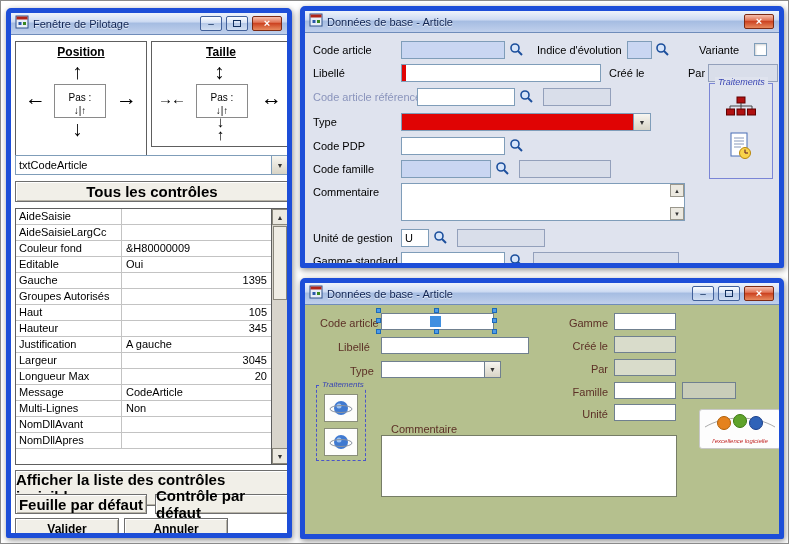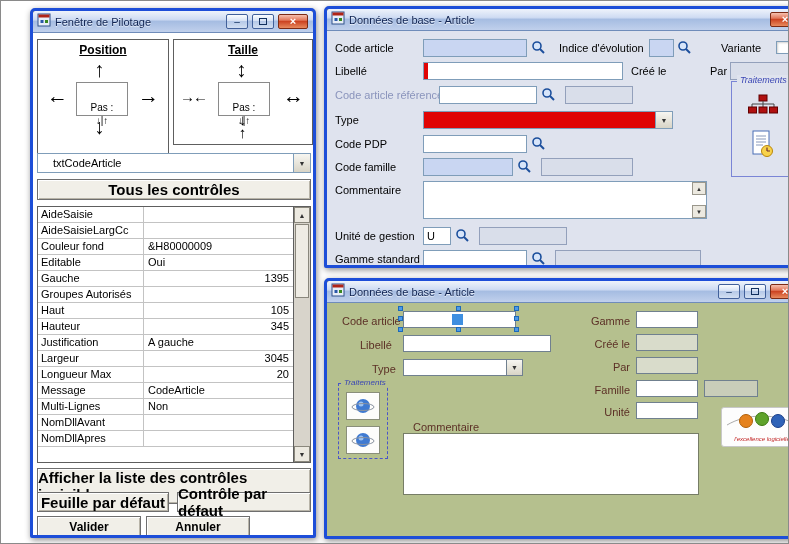--- a/index.html
+++ b/index.html
@@ -1,34 +1,34 @@
 <!DOCTYPE html>
 <html><head>
 <meta charset="utf-8">
 <style>
   * { margin:0; padding:0; box-sizing:border-box; }
   html,body { background:#cfcfcf; }
   body { font-family:"Liberation Sans",sans-serif; }
   .screen { position:relative; width:789px; height:544px; background:#ffffff; border:1px solid #8a8a8a; overflow:hidden; }
 
-  .window { position:absolute; border:3px solid #1d4ed8; border-radius:5px 5px 2px 2px; box-shadow:1px 2px 6px rgba(0,0,0,.45); background:#000000; overflow:hidden;margin-left:24px; }
+  .window { position:absolute; border:5px solid #1d4ed8; border-radius:5px 5px 2px 2px; box-shadow:1px 2px 6px rgba(0,0,0,.45); background:#000000; overflow:hidden; }
   .titlebar { height:22px; display:flex; align-items:center; gap:4px; padding:0 5px 0 4px; background:linear-gradient(180deg,#eef3fb 0%,#cfdcf3 40%,#a6bde2 50%,#c0d0ec 100%); border-bottom:1px solid #6f8cba; }
   .title-text { flex:1; font-size:11px; color:#0f2352; white-space:nowrap; overflow:hidden; text-shadow:0 1px 1px rgba(255,255,255,.85); }
   .tb-btn { height:15px; width:22px; border:1px solid #41609a; border-radius:2px; display:flex; align-items:center; justify-content:center; font-size:10px; line-height:1; color:#12305e; background:linear-gradient(180deg,#fbfdff 0%,#d7e2f4 45%,#b6c9e8 50%,#d2dff2 100%); cursor:default; }
   .tb-close { width:30px; color:#fff; font-weight:bold; font-size:11px; background:linear-gradient(180deg,#f6c0ae 0%,#e2775a 40%,#cc4422 50%,#e88a5e 100%); border-color:#7c2a14; }
   .glyph-max { width:8px; height:7px; border:1px solid #12305e; }
 
   .body-abs { position:relative; width:100%; }
 
   
   .group { position:absolute; border:1px solid #5e5e5e; background:#fff; }
   .group-title { position:absolute; top:3px; left:0; right:0; text-align:center; font-size:12px; font-weight:bold; text-decoration:underline; }
   .arrow { position:absolute; font-size:21px; font-weight:bold; color:#000; line-height:1; cursor:default; }
   .arrow.small { font-size:15px; letter-spacing:-2px; }
-  .pasbox { position:absolute; border:1px solid #8a8a8a; text-align:center; font-size:10px; padding-top:18px; line-height:13px; }
+  .pasbox { position:absolute; border:1px solid #8a8a8a; text-align:center; font-size:10px; padding-top:6px; line-height:13px; }
   .btn { position:absolute; background:#f1efe8; border:1px solid #6e6e6e; box-shadow:inset 1px 1px 0 #ffffff, inset -1px -1px 0 #b8b4a8; font-weight:bold; font-size:15px; color:#000; display:flex; align-items:center; justify-content:center; cursor:default; }
   .combo { position:absolute; height:20px; background:#fff; border:1px solid #7f9db9; display:flex; }
   .combo .val { flex:1; font-size:11px; display:flex; align-items:center; padding:0 3px; overflow:hidden; white-space:nowrap; }
   .combo .dd { width:17px; border-left:1px solid #7f9db9; background:linear-gradient(#f7f6f1,#d8d4c6); display:flex; align-items:center; justify-content:center; font-size:7px; color:#333; }
 
   .pgrid { position:absolute; border:1px solid #5e5e5e; background:#fff; overflow:hidden; }
   .pgrows { position:absolute; left:0; top:0; right:17px; bottom:0; overflow:hidden; }
   .pgrow { display:flex; height:16px; border-bottom:1px solid #c3c3c3; }
   .pgname { width:106px; border-right:1px solid #c3c3c3; font-size:11px; line-height:15px; padding:0 3px; white-space:nowrap; overflow:hidden; }
   .pgval { flex:1; font-size:11px; line-height:15px; padding:0 4px; white-space:nowrap; overflow:hidden; }
@@ -121,21 +121,21 @@
         <span class="arrow" style="left:62px; top:19px;">↕</span>
         <span class="arrow small" style="left:6px; top:49px;">→←</span>
         <div class="pasbox" style="left:44px; top:42px; width:52px; height:34px;">
           <div>Pas :</div>
           <div>↓|↑</div>
         </div>
         <span class="arrow" style="right:8px; top:45px;">↔</span>
         <span class="arrow small" style="left:58px; top:79px; display:inline-block; transform:rotate(90deg);">→←</span>
       </div>
 
-      <div class="combo" style="left:4px; top:120px; width:274px;padding-left:12px;">
+      <div class="combo" style="left:4px; top:120px; width:274px;">
         <span class="val">txtCodeArticle</span>
         <span class="dd">
             <span>▼</span>
           </span>
       </div>
 
       <div class="btn" style="left:4px; top:146px; width:274px; height:21px;">Tous les contrôles</div>
 
       <div class="pgrid" style="left:4px; top:173px; width:274px; height:257px;">
         <div class="pgrows">

